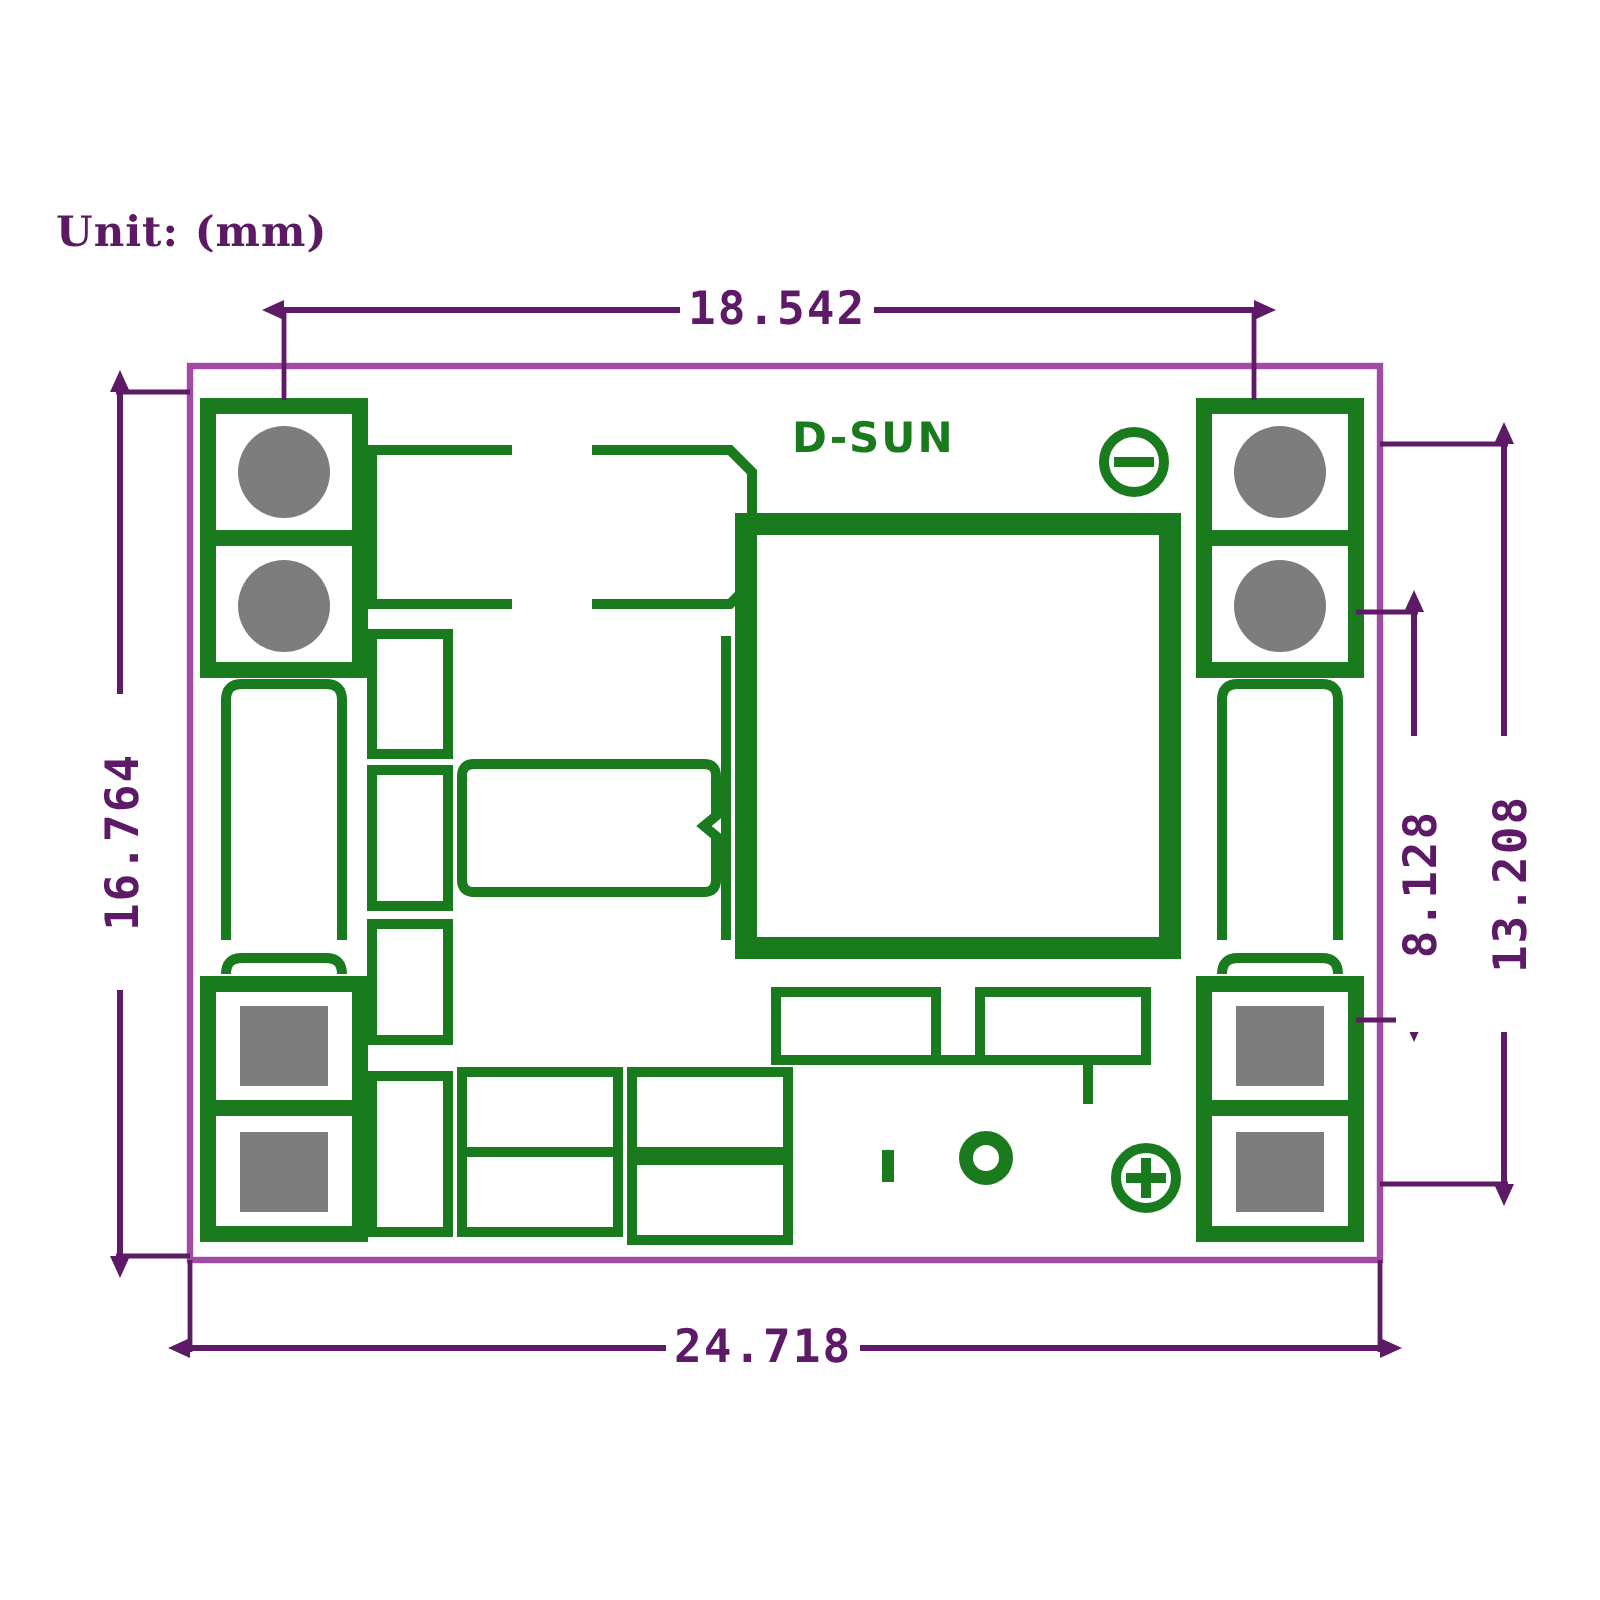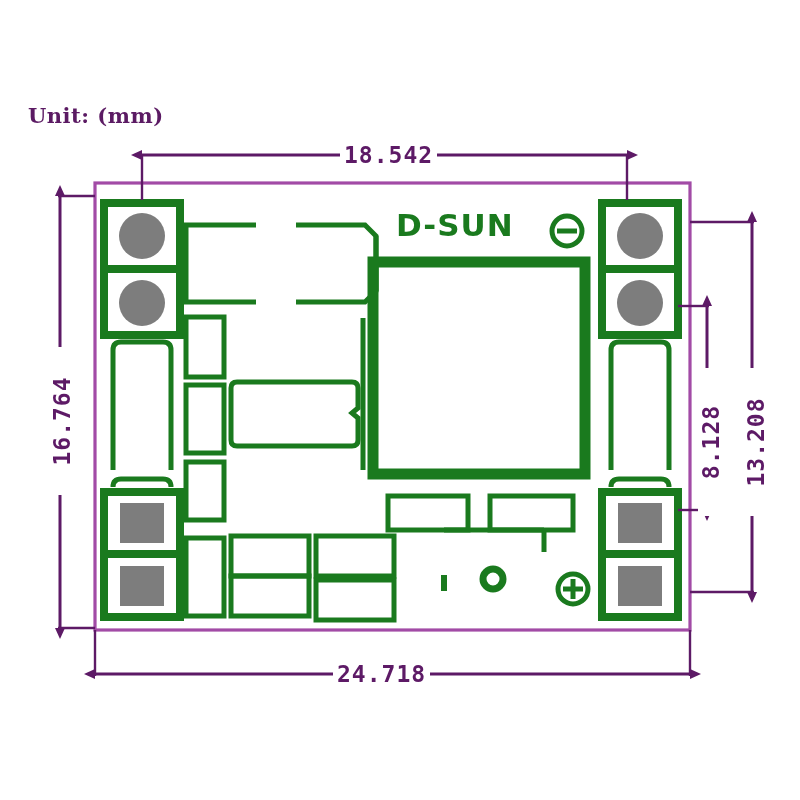--- a/index.html
+++ b/index.html
@@ -69,21 +69,21 @@
     transform: rotate(-90deg);
     transform-origin: center center;
     width: 140px;
     text-align: center;
   }
   .logo-text {
     position: absolute;
     left: 396px;
     top: 207px;
     font-family: "DejaVu Sans", "Liberation Sans", sans-serif;
-    font-size: 31px;
+    font-size: 21px;
     font-weight: 700;
     color: #1a7a1e;
     letter-spacing: 1px;
     white-space: nowrap;
   }
 </style>
 </head>
 <body>
 
 <div id="stage">

